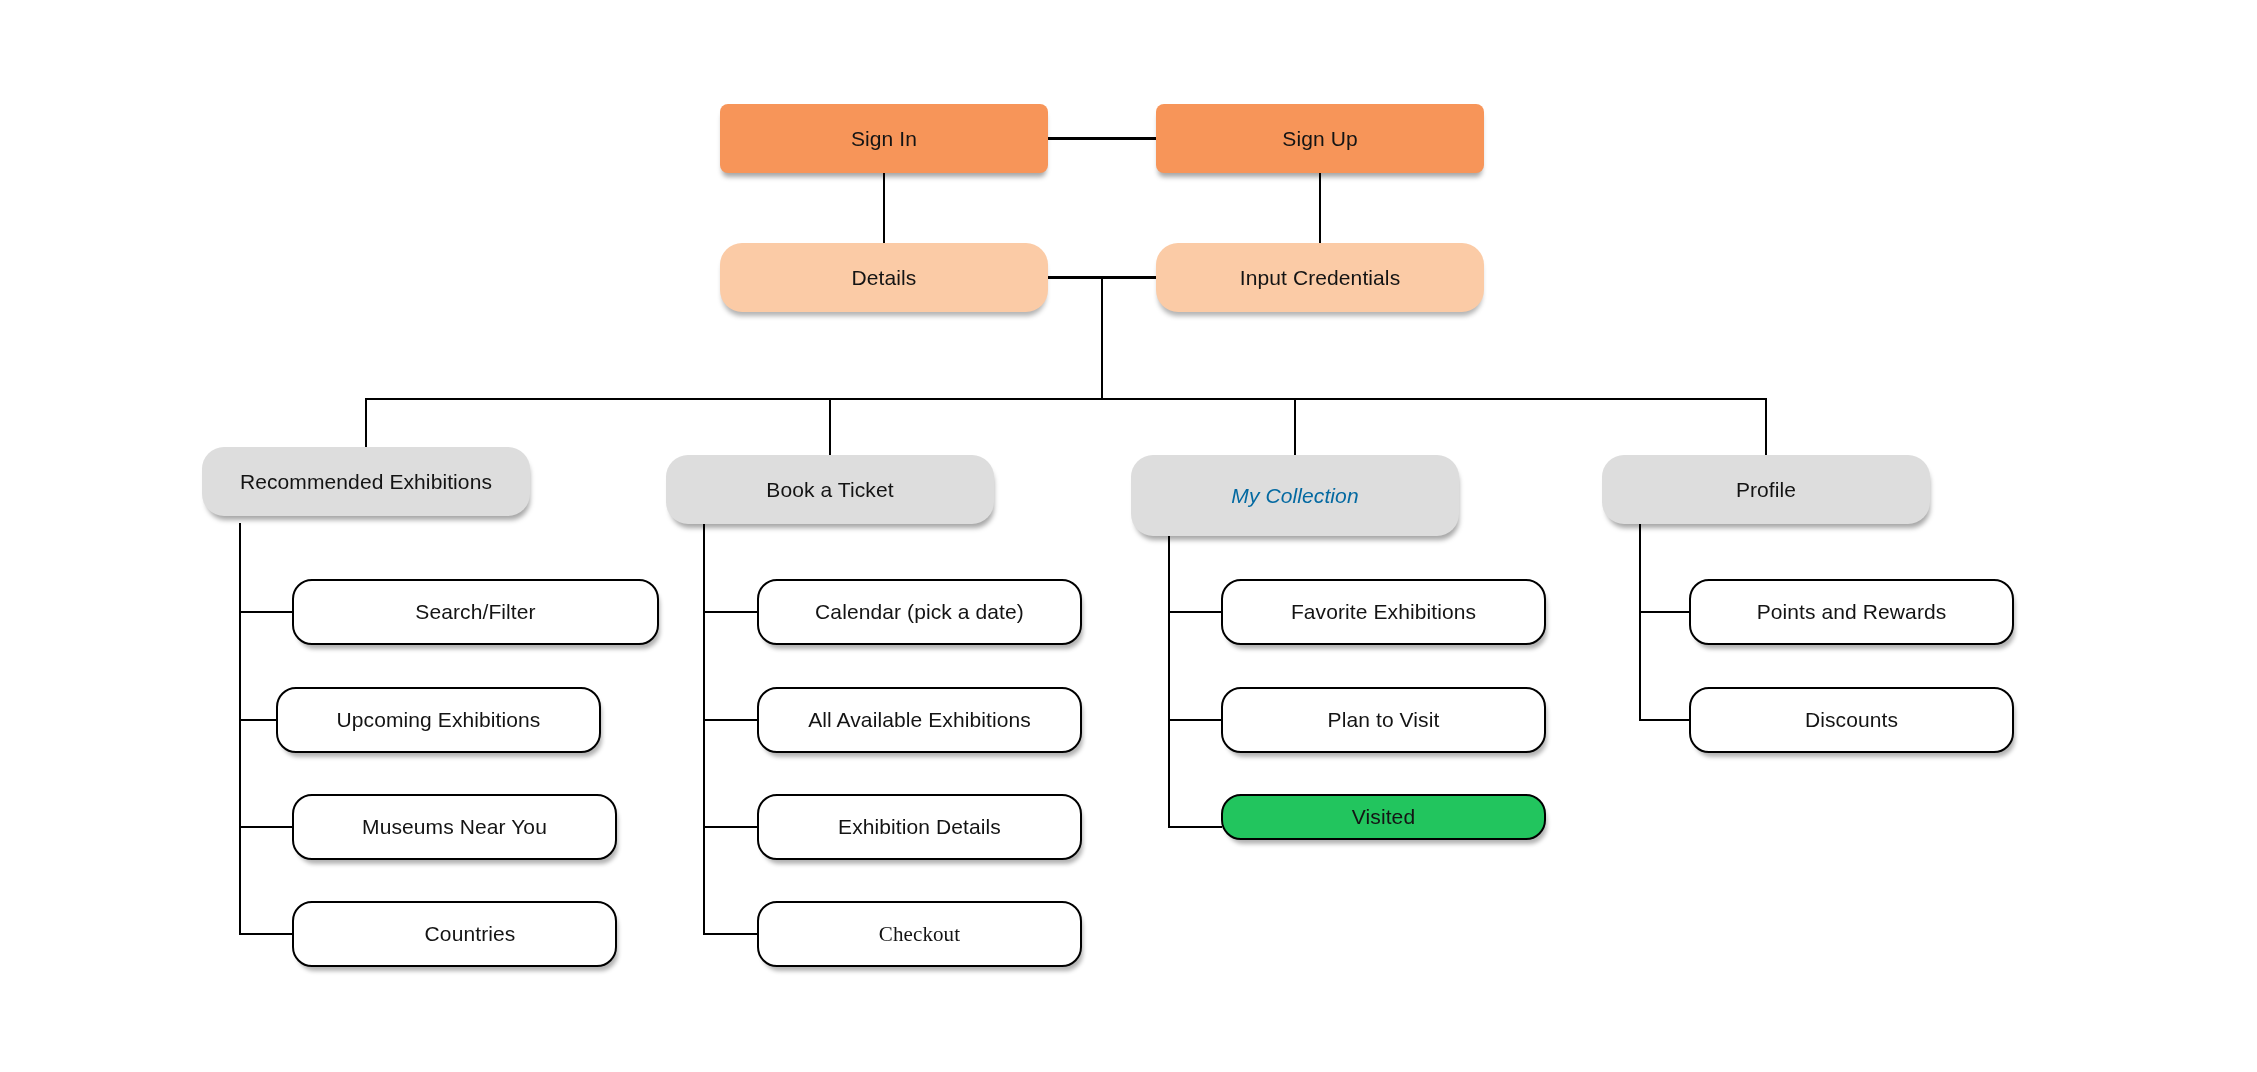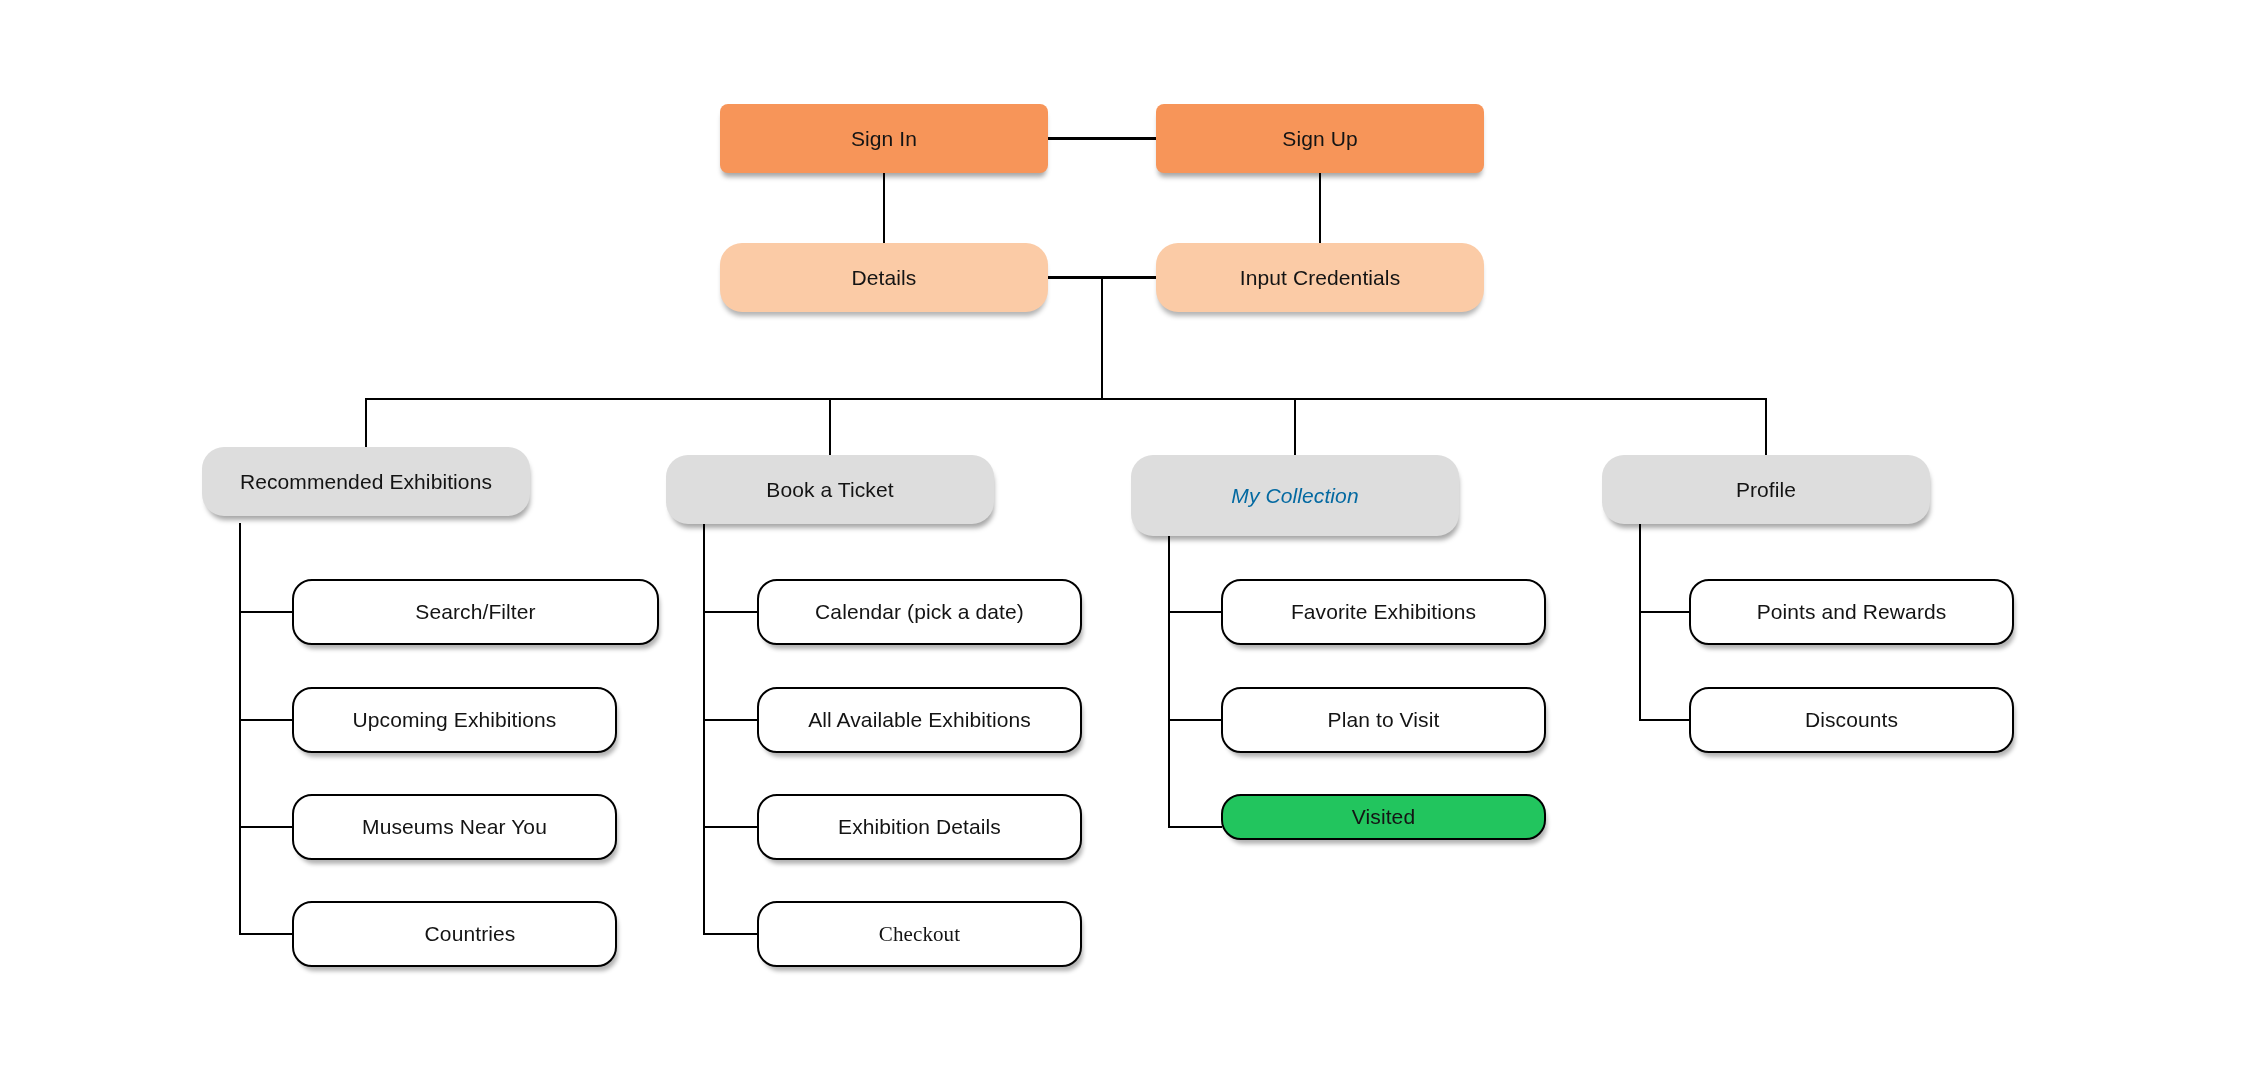--- a/index.html
+++ b/index.html
@@ -111,21 +111,21 @@
       </div>
       <div class="node section" style="left: 1131px; top: 455px; width: 328px; height: 81px; background: rgb(221, 221, 221); color: #0369a1; font-style: italic;">
         <span class="node-label">My Collection</span>
       </div>
       <div class="node section" style="left: 1602px; top: 455px; width: 328px; height: 69px; background: rgb(221, 221, 221); color: rgb(20, 20, 20);">
         <span class="node-label">Profile</span>
       </div>
       <div class="node leaf" style="left: 292px; top: 579px; width: 367px; height: 66px; background: rgb(255, 255, 255); color: rgb(20, 20, 20);">
         <span class="node-label">Search/Filter</span>
       </div>
-      <div class="node leaf" style="left: 292px; top: 687px; width: 325px; height: 66px; background: rgb(255, 255, 255); color: rgb(20, 20, 20);">
+      <div class="node leaf" style="left: 276px; top: 687px; width: 325px; height: 66px; background: rgb(255, 255, 255); color: rgb(20, 20, 20);">
         <span class="node-label">Upcoming Exhibitions</span>
       </div>
       <div class="node leaf" style="left: 292px; top: 794px; width: 325px; height: 66px; background: rgb(255, 255, 255); color: rgb(20, 20, 20);">
         <span class="node-label">Museums Near You</span>
       </div>
       <div class="node leaf" style="left: 292px; top: 901px; width: 325px; height: 66px; background: rgb(255, 255, 255); color: rgb(20, 20, 20); padding-left: 31px;">
         <span class="node-label">Countries</span>
       </div>
       <div class="node leaf" style="left: 757px; top: 579px; width: 325px; height: 66px; background: rgb(255, 255, 255); color: rgb(20, 20, 20);">
         <span class="node-label">Calendar (pick a date)</span>

